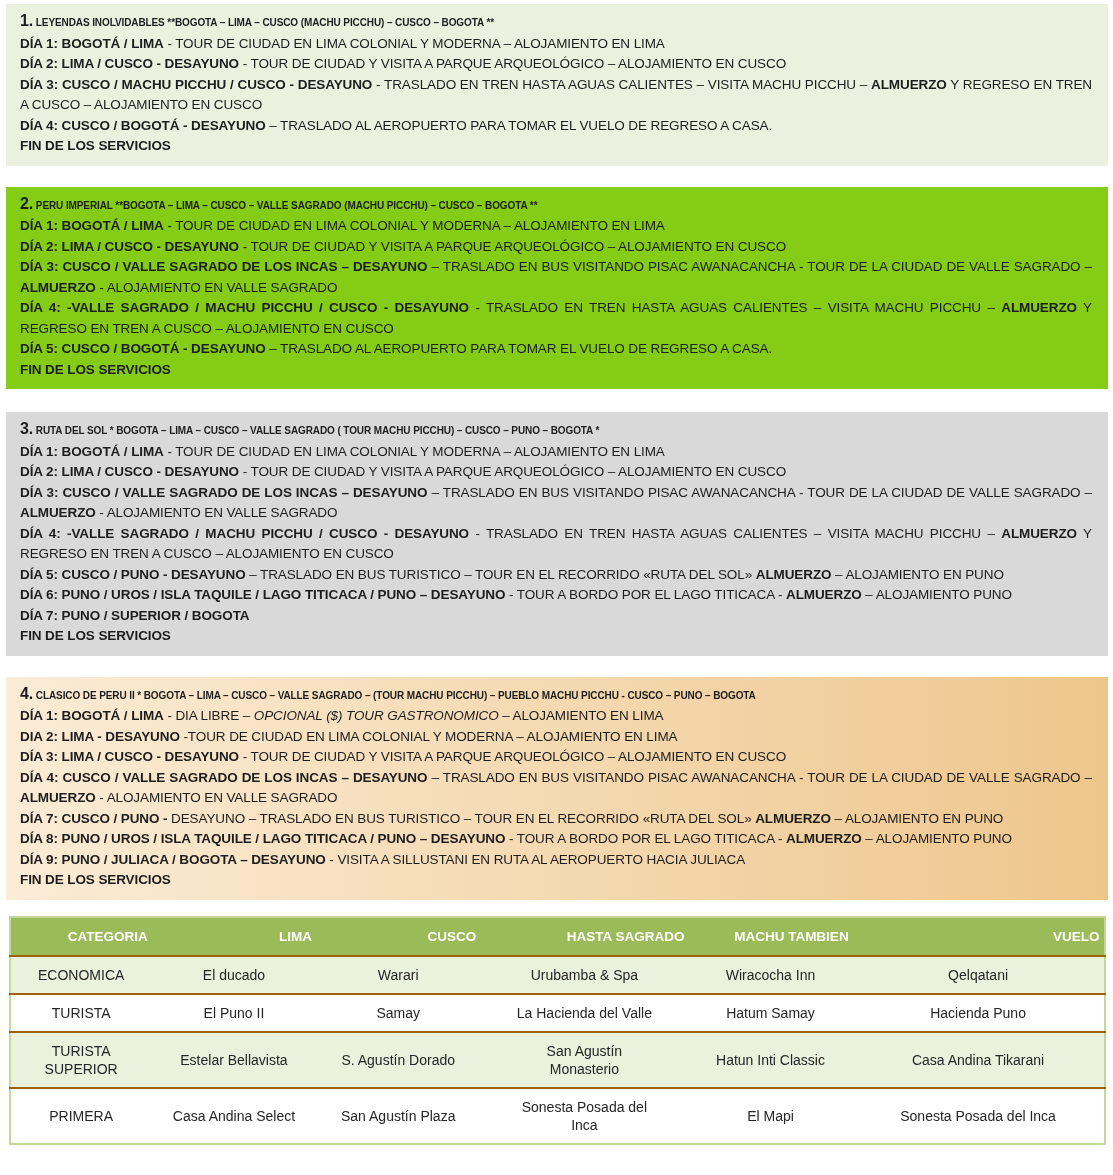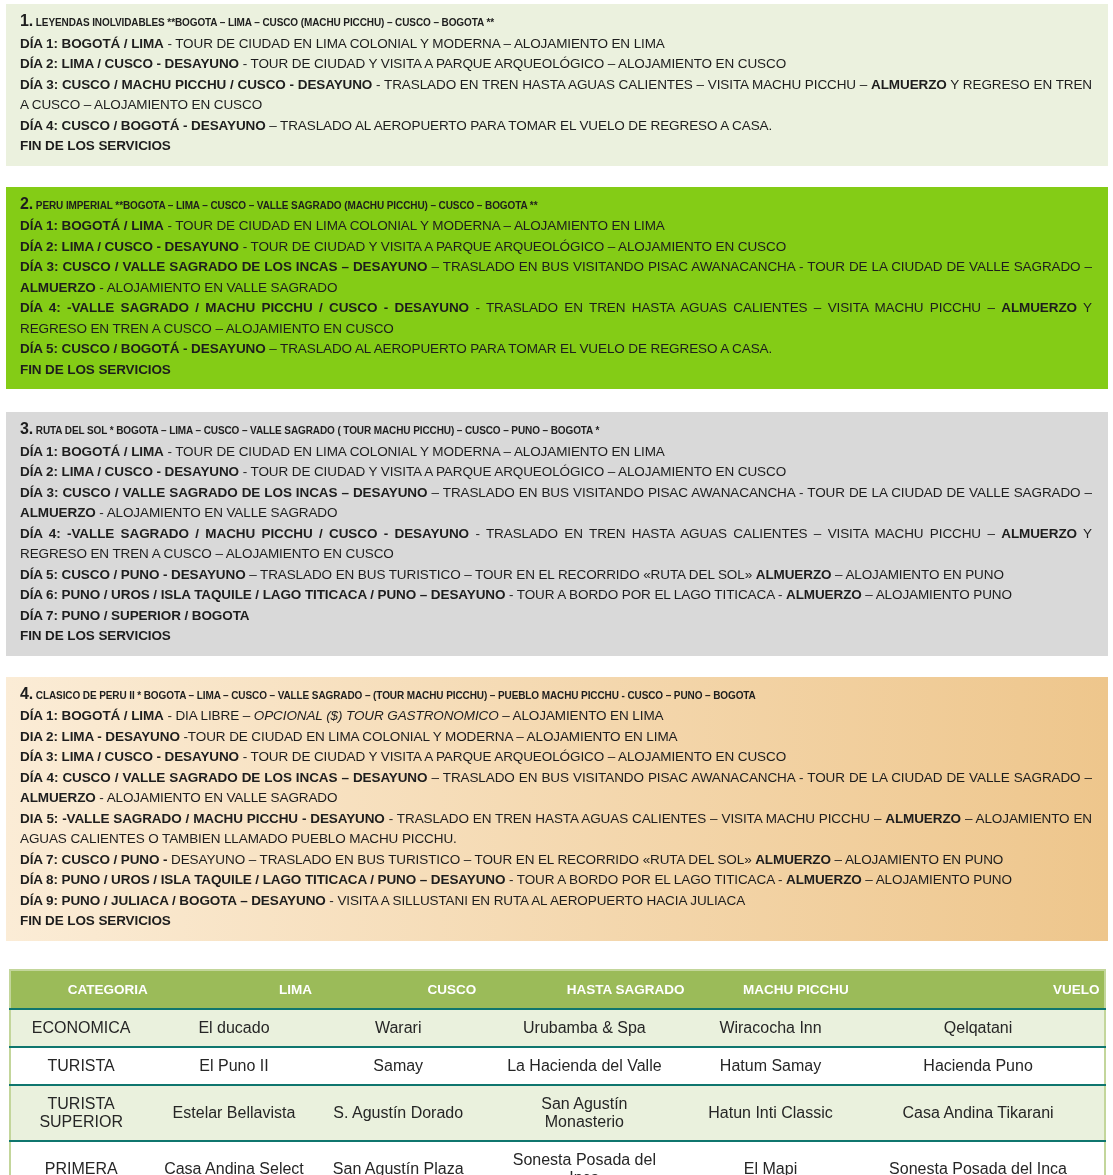--- a/index.html
+++ b/index.html
@@ -11,21 +11,21 @@
     color: #1d1d1d;
   }
   main {
     padding: 4px 5px 0 6px;
   }
   section.tour {
     padding: 7px 16px 9px 14px;
     margin-bottom: 21px;
   }
   section.tour:last-of-type {
-    margin-bottom: 28px;
+    margin-bottom: 16px;
   }
   .line {
     margin: 0;
     font-size: 13.5px;
     line-height: 20.5px;
     text-align: justify;
     letter-spacing: -0.1px;
   }
   .line .b { font-weight: 700; }
   .line .i { font-style: italic; }
@@ -51,25 +51,25 @@
     background: #9bbb59;
     color: #ffffff;
     font-weight: 700;
     font-size: 13.5px;
     padding: 11px 4px;
     text-align: right;
     letter-spacing: 0;
   }
   table.hotels tbody td {
     text-align: center;
-    font-size: 16px;
+    font-size: 14px;
     line-height: 18px;
     padding: 9px 6px;
     white-space: pre-line;
-    border-top: 2px solid #0f766e;
+    border-top: 2px solid #a16207;
     background: #ffffff;
     color: #262626;
   }
   table.hotels tbody tr.alt td {
     background: #eaf1dd;
   }
 </style>
 </head>
 <body>
 
@@ -102,21 +102,20 @@
         <p class="line"><span class="b ">DÍA 6: PUNO / UROS / ISLA TAQUILE / LAGO TITICACA / PUNO – DESAYUNO</span><span class="">  - TOUR A BORDO POR EL LAGO TITICACA  - </span><span class="b ">ALMUERZO</span><span class="">  – ALOJAMIENTO PUNO</span></p>
         <p class="line"><span class="b ">DÍA 7:  PUNO / SUPERIOR / BOGOTA</span></p>
         <p class="line"><span class="b ">FIN DE LOS SERVICIOS</span></p>
       </section>
       <section class="tour" style="background: linear-gradient(90deg, rgb(251, 236, 214) 0%, rgb(238, 198, 140) 100%);">
         <p class="line title"><span class="num">4.</span><span class="txt"> CLASICO DE PERU II * BOGOTA – LIMA – CUSCO – VALLE SAGRADO – (TOUR MACHU PICCHU) – PUEBLO MACHU PICCHU - CUSCO – PUNO  – BOGOTA</span></p>
         <p class="line"><span class="b ">DÍA 1: BOGOTÁ / LIMA</span><span class=""> -  DIA LIBRE – </span><span class="i">OPCIONAL ($) TOUR GASTRONOMICO</span><span class=""> – ALOJAMIENTO EN LIMA</span></p>
         <p class="line"><span class="b ">DIA 2: LIMA  - DESAYUNO</span><span class="">  -TOUR DE CIUDAD EN LIMA COLONIAL Y MODERNA – ALOJAMIENTO EN LIMA</span></p>
         <p class="line"><span class="b ">DÍA 3: LIMA / CUSCO -  DESAYUNO</span><span class=""> - TOUR DE CIUDAD Y VISITA A PARQUE ARQUEOLÓGICO – ALOJAMIENTO EN CUSCO</span></p>
         <p class="line"><span class="b ">DÍA 4: CUSCO / VALLE SAGRADO DE LOS INCAS – DESAYUNO</span><span class=""> – TRASLADO EN BUS VISITANDO PISAC AWANACANCHA - TOUR DE LA CIUDAD DE VALLE SAGRADO – </span><span class="b ">ALMUERZO</span><span class=""> -  ALOJAMIENTO EN VALLE SAGRADO</span></p>
-        <p class="line"><span class="b ">DIA 5: -VALLE SAGRADO / MACHU PICCHU  - DESAYUNO</span><span class=""> -  TRASLADO EN TREN HASTA AGUAS CALIENTES – VISITA MACHU PICCHU – </span><span class="b ">ALMUERZO</span><span class=""> – ALOJAMIENTO EN AGUAS CALIENTES O TAMBIEN LLAMADO PUEBLO MACHU PICCHU.</span></p>
         <p class="line"><span class="b ">DÍA 7: CUSCO  / PUNO  - </span><span class=""> DESAYUNO – TRASLADO EN BUS TURISTICO – TOUR EN EL RECORRIDO  «RUTA DEL SOL» </span><span class="b ">ALMUERZO</span><span class=""> – ALOJAMIENTO EN PUNO</span></p>
         <p class="line"><span class="b ">DÍA 8: PUNO / UROS / ISLA TAQUILE / LAGO TITICACA / PUNO – DESAYUNO</span><span class="">  - TOUR A BORDO POR EL LAGO TITICACA  - </span><span class="b ">ALMUERZO</span><span class="">  – ALOJAMIENTO PUNO</span></p>
         <p class="line"><span class="b ">DÍA 9:  PUNO / JULIACA / BOGOTA –  DESAYUNO</span><span class="">  - VISITA A SILLUSTANI EN RUTA AL AEROPUERTO HACIA JULIACA</span></p>
         <p class="line"><span class="b ">FIN DE LOS SERVICIOS</span></p>
       </section>
     </div>
 
   <table class="hotels">
     <colgroup id="hotel-cols">
         <col style="width: 13%;">
@@ -125,21 +124,21 @@
         <col style="width: 19%;">
         <col style="width: 15%;">
         <col style="width: 23%;">
       </colgroup>
     <thead>
       <tr id="hotel-head-row">
           <th>CATEGORIA</th>
           <th>LIMA</th>
           <th>CUSCO</th>
           <th>HASTA SAGRADO</th>
-          <th>MACHU PICCHU</th>
+          <th>MACHU TAMBIEN</th>
           <th>VUELO</th>
         </tr>
     </thead>
     <tbody id="hotel-body">
         <tr class="alt">
           <td>ECONOMICA</td>
           <td>El ducado</td>
           <td>Warari</td>
           <td>Urubamba &amp; Spa</td>
           <td>Wiracocha Inn</td>

